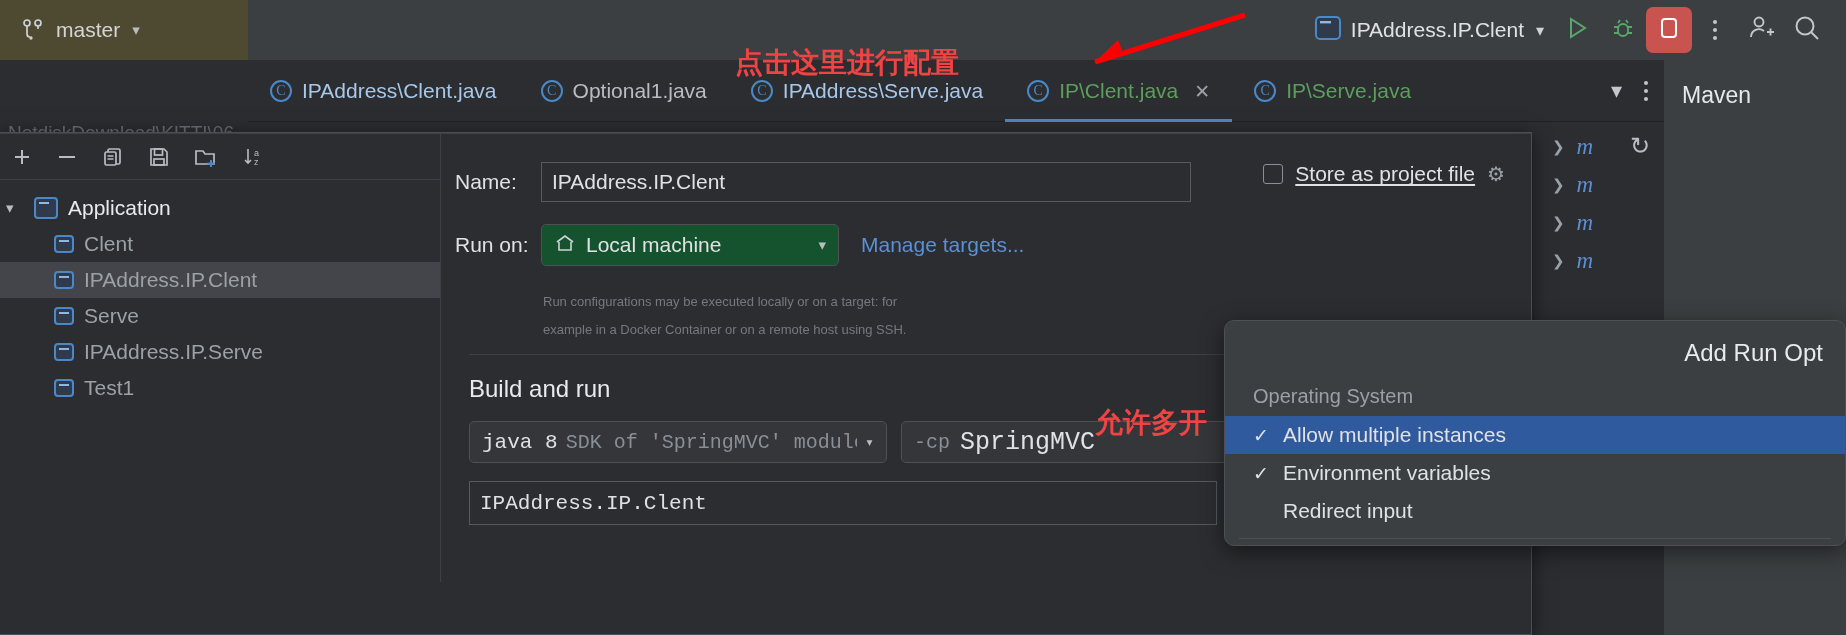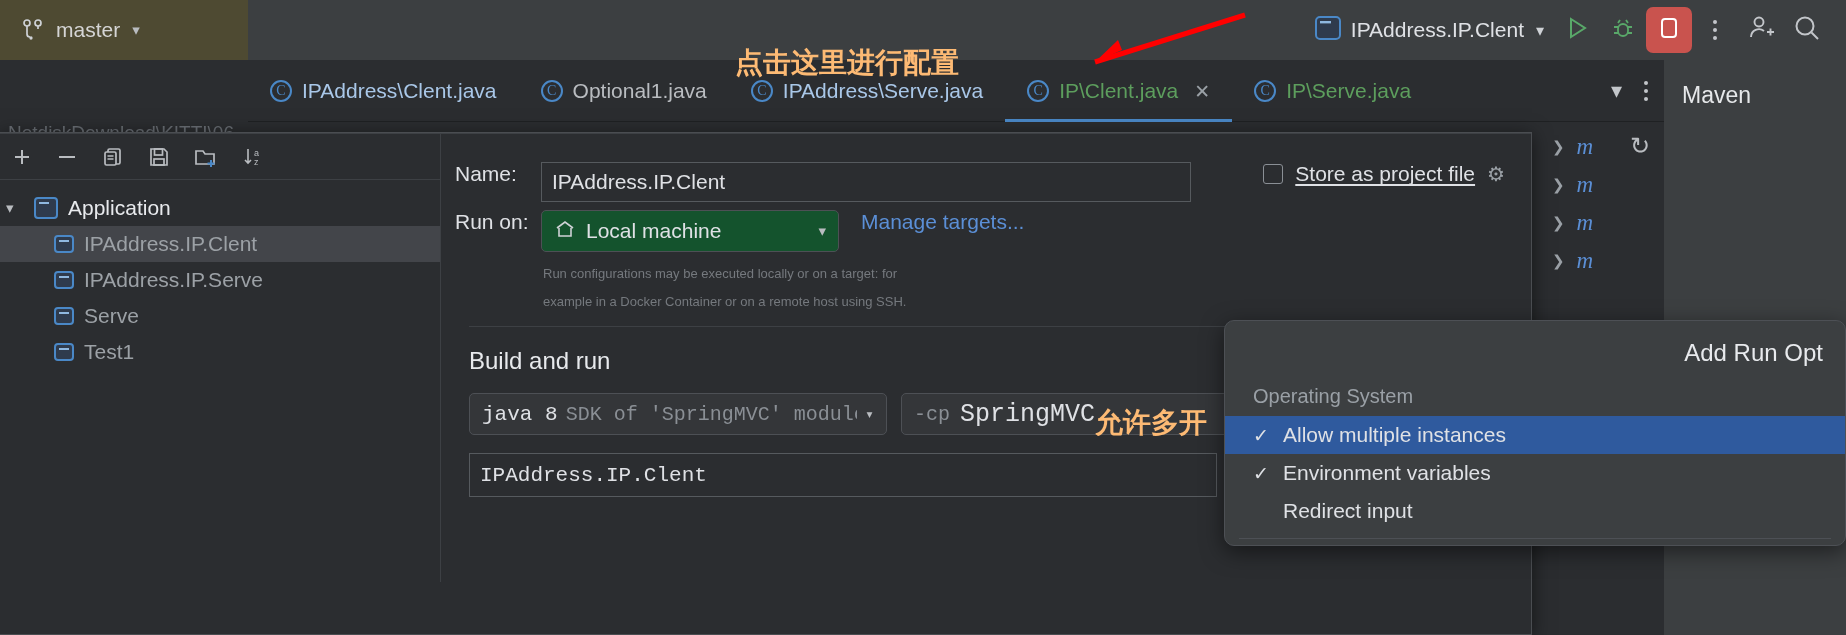--- a/index.html
+++ b/index.html
@@ -128,21 +128,21 @@
     content: ""; position: absolute; left: 3px; top: 3px;
     width: 10px; height: 2px;
     background: #8fb8e0;
     box-shadow: 0 0 0 0 transparent;
   }
   .tree-row.group .appicon { width: 24px; height: 22px; }
   .tree-row .indent { width: 34px; display: inline-block; }
 
   
   .form { padding: 28px 0 0 14px; }
-  .frow { display: flex; margin-bottom: 8px; }
+  .frow { display: flex; align-items: center; margin-bottom: 22px; }
   .flabel { width: 86px; color: #dfe1e5; font-size: 21px; text-align: left; }
   .finput {
     width: 650px; height: 40px; background: #2b2d30; border: 1px solid #565a5e;
     color: #dfe1e5; font-size: 21px; padding: 0 10px; display: flex; align-items: center;
   }
   .fselect {
     width: 298px; height: 42px; background: #14532d; border: 1px solid #4d5055;
     border-radius: 5px; color: #dfe1e5; font-size: 21px;
     display: flex; align-items: center; gap: 10px; padding: 0 12px;
   }
@@ -195,21 +195,21 @@
   .popup-item {
     display: flex; align-items: center; gap: 14px; height: 38px;
     padding-left: 28px; color: #dfe1e5; font-size: 21px;
   }
   .popup-item.sel { background: #2f5a9e; }
   .popup-item .ck { width: 16px; color: #dfe1e5; font-size: 19px; }
   .popup-sep { height: 1px; background: #4d5055; margin: 8px 14px 0 14px; }
 
   
   .ann {
-    position: absolute; color: #fdba74; font-size: 28px;
+    position: absolute; color: #ef4444; font-size: 28px;
     font-family: "DejaVu Sans", sans-serif; font-weight: 700; white-space: nowrap;
   }
   .ann-1 { left: 735px; top: 44px; }
   .ann-2 { left: 1095px; top: 404px; }
   .arrow-svg { position: absolute; left: 1030px; top: 10px; pointer-events: none; }
 </style>
 </head>
 <body>
 
 <div class="root">
@@ -409,37 +409,42 @@
           </span>
         </div>
 
         <div class="tree">
           <div class="tree-row group">
             <span class="exp">▾</span>
             <span class="appicon"></span>
             <span>Application</span>
           </div>
 
+          <div class="tree-row">
+            <span class="indent"></span>
+            <span class="appicon"></span>
+            <span>Clent</span>
+          </div>
 
           <div class="tree-row selected">
             <span class="indent"></span>
             <span class="appicon"></span>
             <span>IPAddress.IP.Clent</span>
           </div>
 
           <div class="tree-row">
             <span class="indent"></span>
             <span class="appicon"></span>
-            <span>IPAddress.IP.Serve</span>
+            <span>Serve</span>
           </div>
 
           <div class="tree-row">
             <span class="indent"></span>
             <span class="appicon"></span>
-            <span>Serve</span>
+            <span>IPAddress.IP.Serve</span>
           </div>
 
           <div class="tree-row">
             <span class="indent"></span>
             <span class="appicon"></span>
             <span>Test1</span>
           </div>
         </div>
       </div>
 

